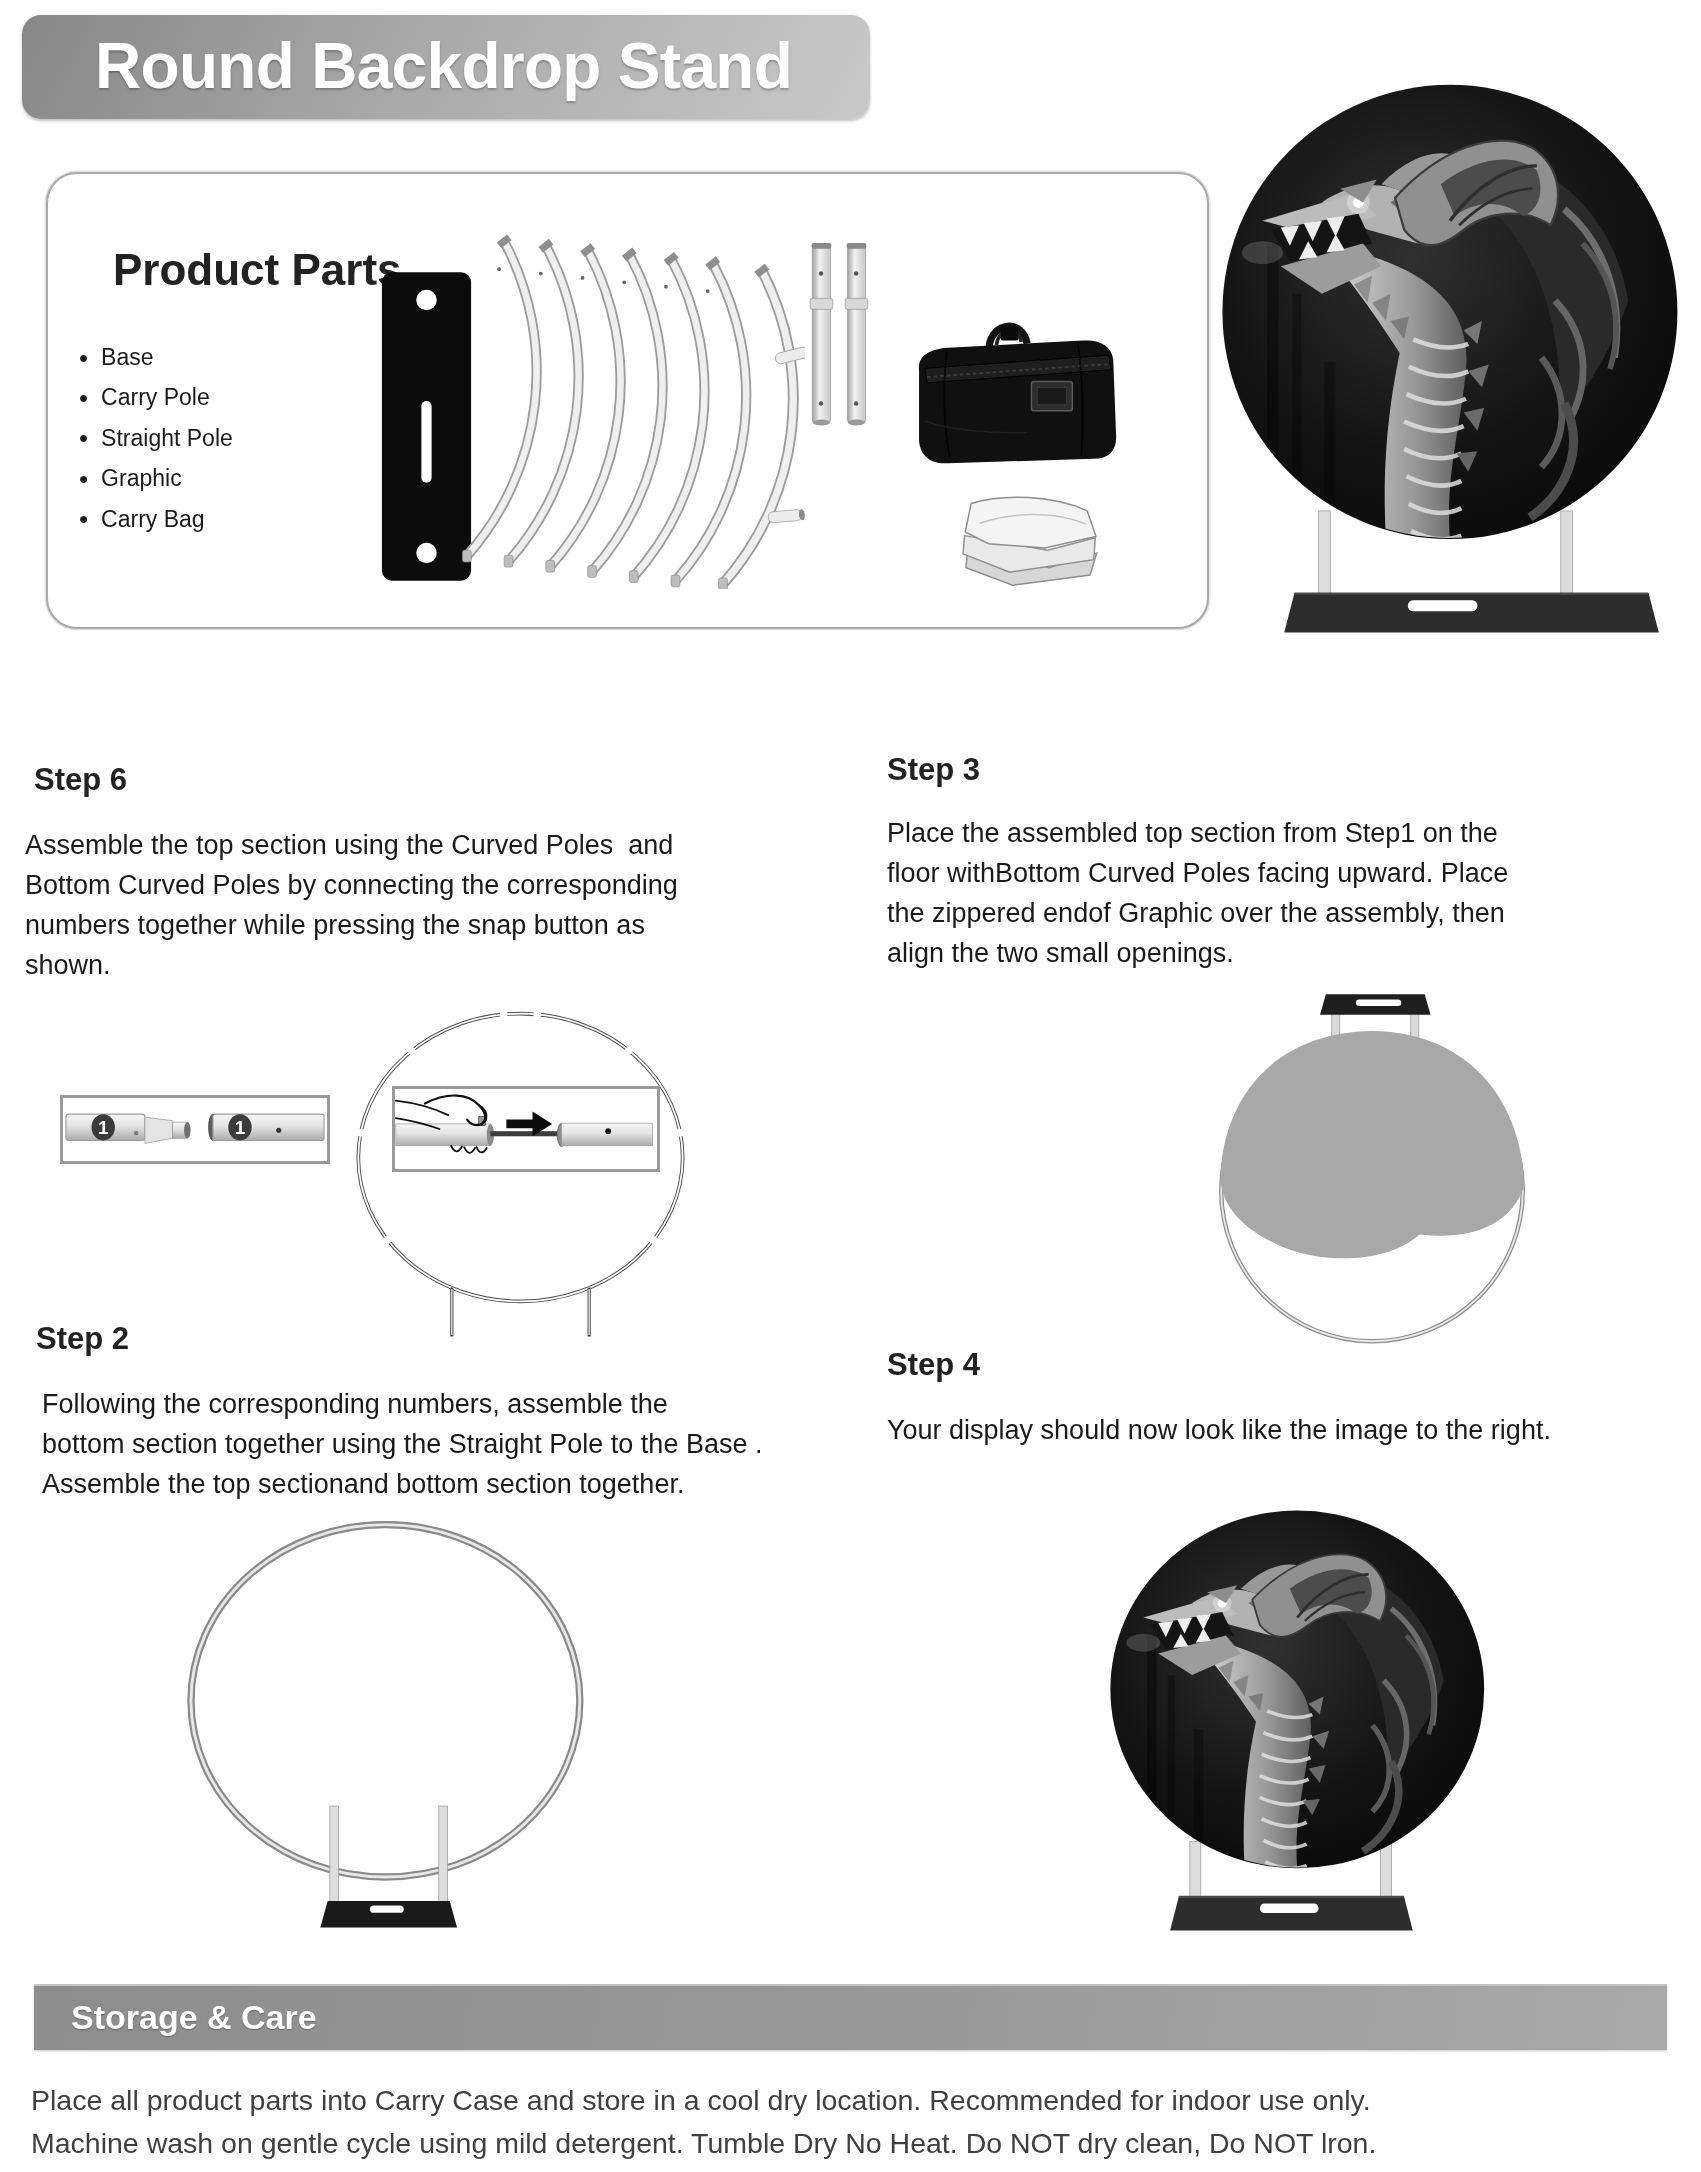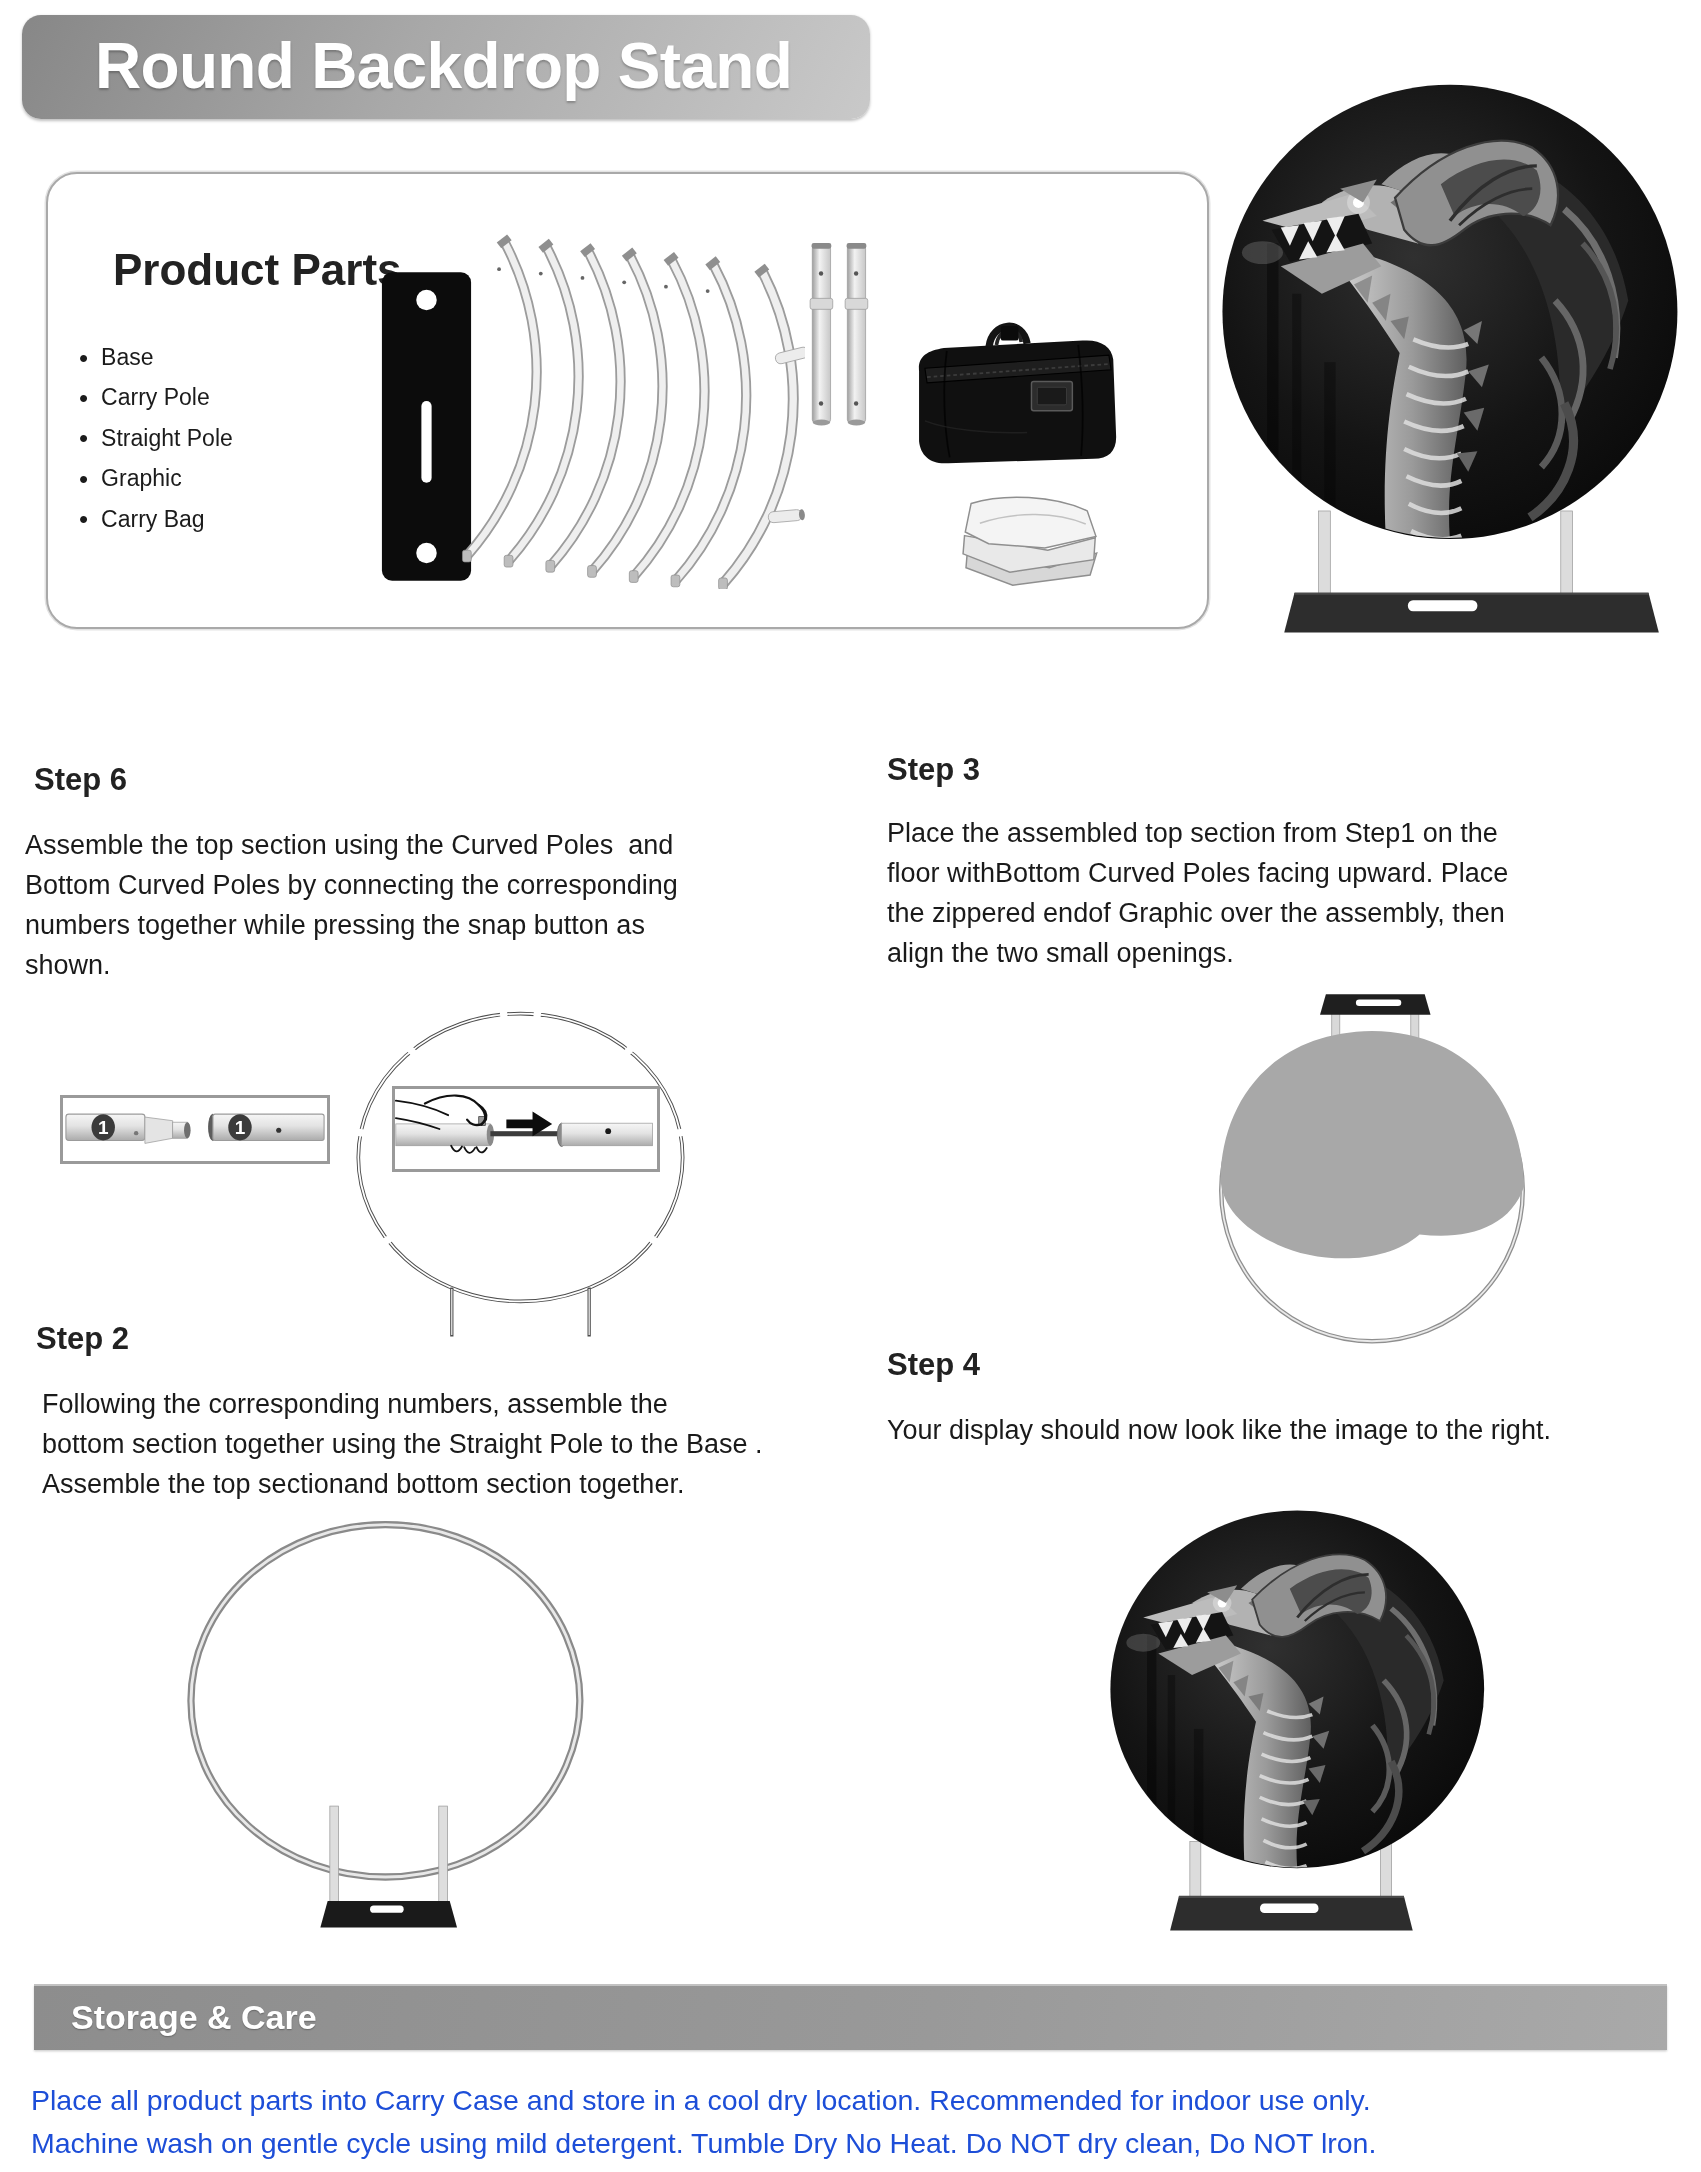--- a/index.html
+++ b/index.html
@@ -23,21 +23,21 @@
   .parts-box{left:46px;top:172px;width:1159px;height:453px;background:#fff;
     border:2.9px solid #a9a9a9;border-radius:31px;box-shadow:0 0 0 1.5px #e3e3e3;}
   .parts-heading{left:69px;top:245px;font-size:44px;font-weight:bold;color:#222;margin-left:44px;}
   .parts-list{left:79px;top:344px;list-style:none;margin:0;padding:0;font-size:23px;color:#1b1b1b;}
   .parts-list li{margin-bottom:15.4px;line-height:24px;white-space:nowrap;}
   .parts-list li::before{content:"\2022";font-size:26px;margin-right:13px;position:relative;top:1.5px;}
   
   .step-h{font-size:31px;font-weight:bold;color:#222;white-space:nowrap;}
   .step-p{font-size:27px;line-height:40px;color:#1a1a1a;white-space:pre-wrap;}
   .care-text{left:31px;top:2079px;width:1653px;font-size:28.5px;line-height:43px;
-    color:#1d4ed8;white-space:pre-wrap;}
+    color:#404040;white-space:pre-wrap;}
   
   .diag-box{border:3.7px solid #9a9a9a;background:#fff;}
   svg{display:block;}
 </style>
 </head>
 <body>
 
 <div id="page">
 
   <svg width="0" height="0" style="position:absolute" aria-hidden="true">

